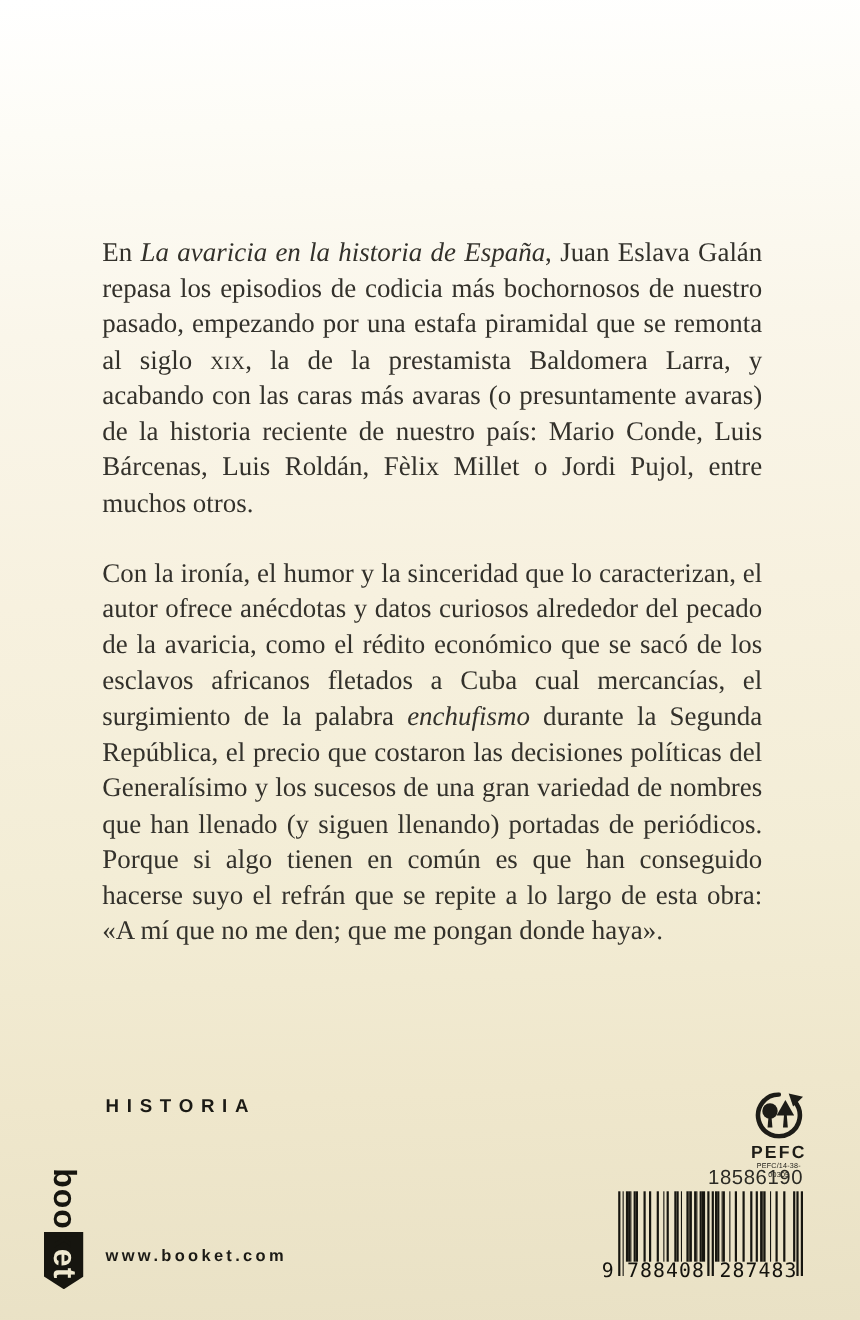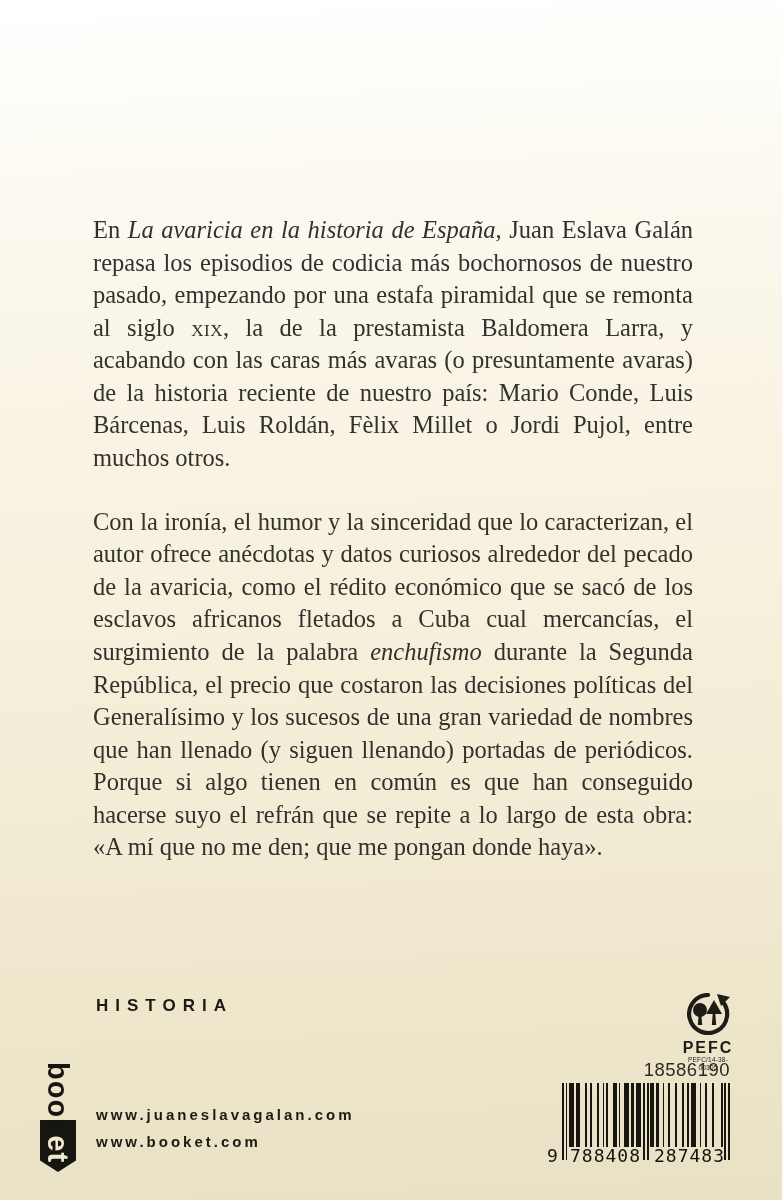--- a/index.html
+++ b/index.html
@@ -55,21 +55,20 @@
     <p><span>En </span><span class="it">La avaricia en la historia de España</span><span>, Juan Eslava Galán repasa los episodios de codicia más bochornosos de nuestro pasado, empezando por una estafa piramidal que se remonta al siglo </span><span class="sc">xix</span><span>, la de la prestamista Baldomera Larra, y acabando con las caras más avaras (o presuntamente avaras) de la historia reciente de nuestro país: Mario Conde, Luis Bárcenas, Luis Roldán, Fèlix Millet o Jordi Pujol, entre muchos otros.</span></p>
     <p><span>Con la ironía, el humor y la sinceridad que lo caracterizan, el autor ofrece anécdotas y datos curiosos alrededor del pecado de la avaricia, como el rédito económico que se sacó de los esclavos africanos fletados a Cuba cual mercancías, el surgimiento de la palabra </span><span class="it">enchufismo</span><span> durante la Segunda República, el precio que costaron las decisiones políticas del Generalísimo y los sucesos de una gran variedad de nombres que han llenado (y siguen llenando) portadas de periódicos. Porque si algo tienen en común es que han conseguido hacerse suyo el refrán que se repite a lo largo de esta obra: «A mí que no me den; que me pongan donde haya».</span></p>
   </div>
 
   <div class="booket">
     <div class="booket-mark"></div>
     <div class="booket-word"><span>book</span><span class="knockout">et</span></div>
   </div>
 
   <div class="collection">HISTORIA</div>
-  <div class="url url1">www.juaneslavagalan.com</div>
   <div class="url url2">www.booket.com</div>
 
   <div class="pefc">
     <svg width="50" height="42" viewBox="0 0 50 42">
       <g fill="#1d1c17" stroke="none">
 
         <path d="M25 2 A 19 19 0 1 0 39 8" fill="none" stroke="#1d1c17" stroke-width="4.2" stroke-linecap="round"></path>
         <polygon points="34,1 47,4 38,13"></polygon>
 
         <circle cx="17" cy="17" r="7"></circle>

